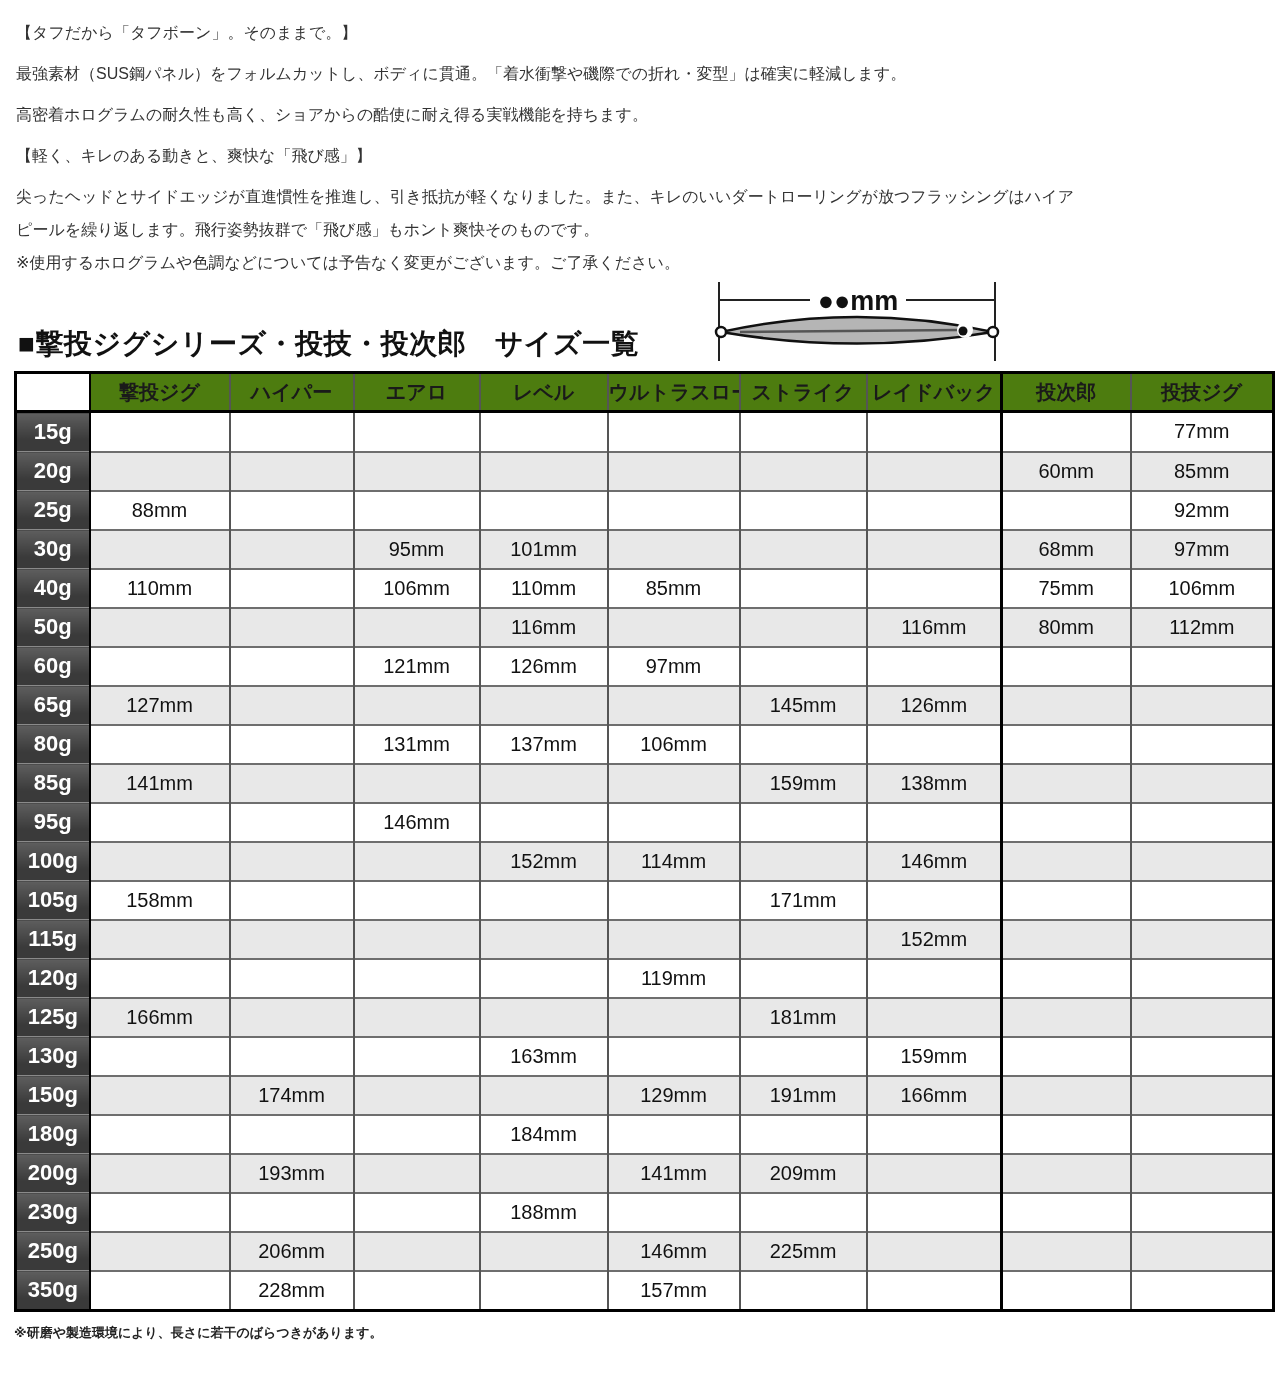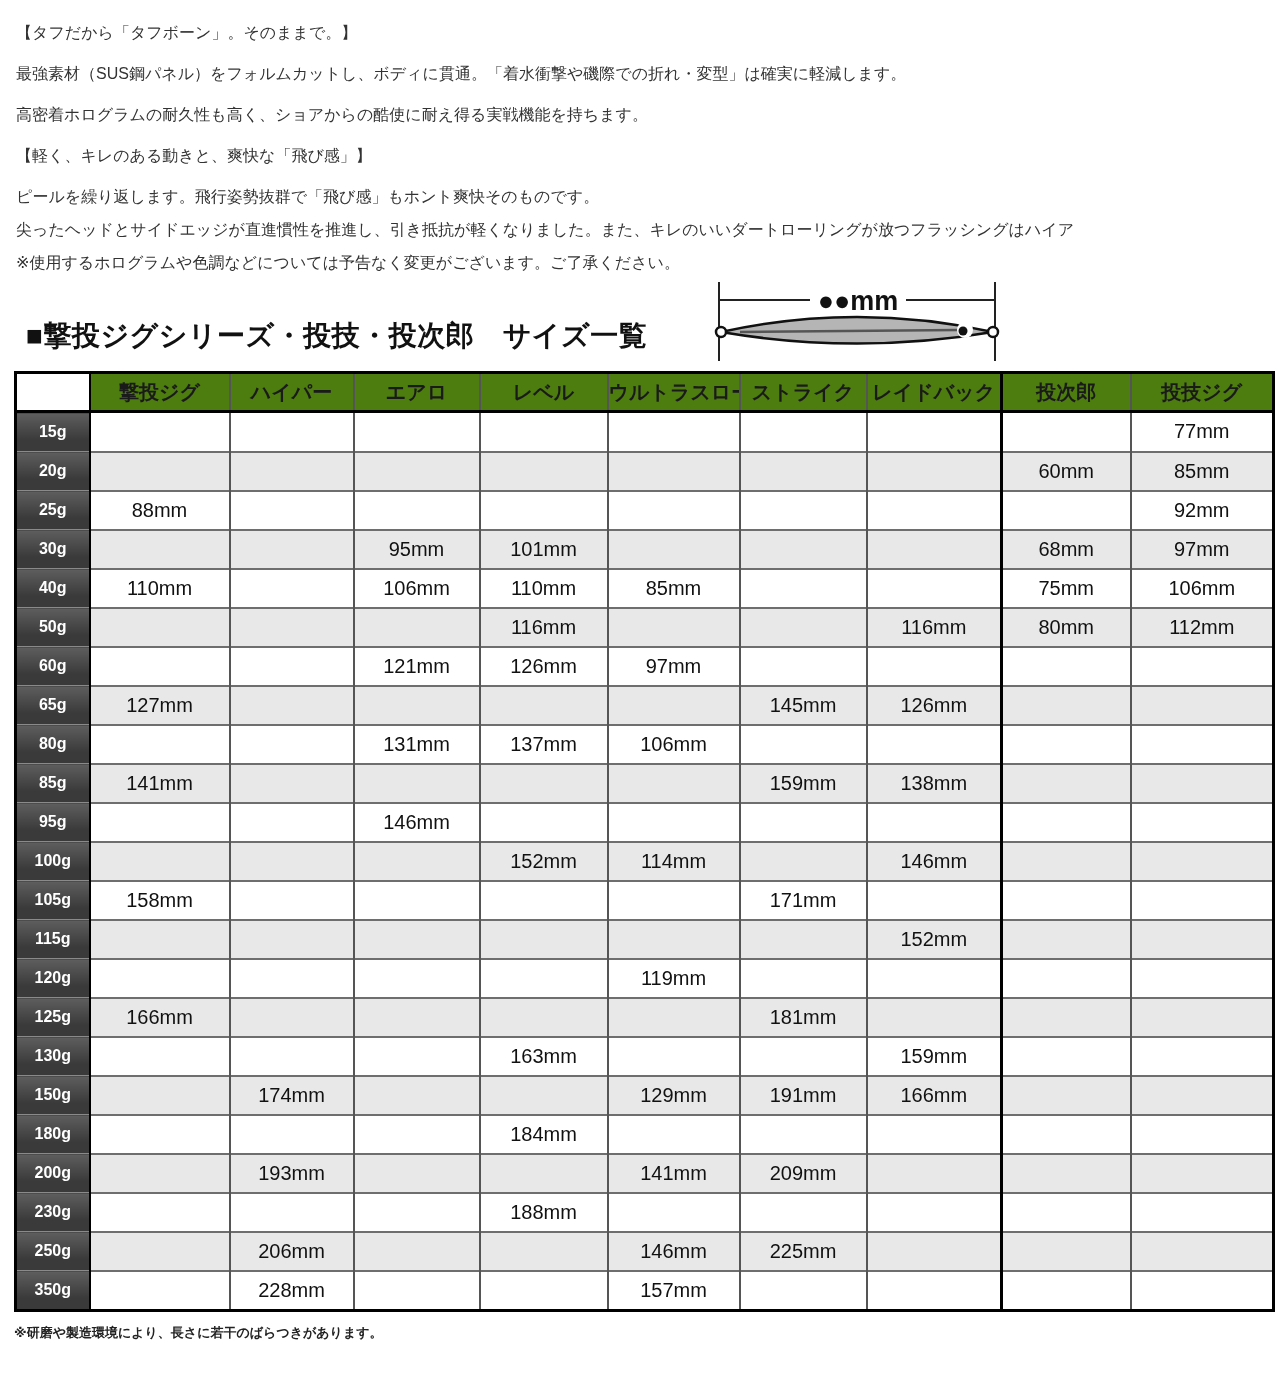--- a/index.html
+++ b/index.html
@@ -17,21 +17,21 @@
     line-height:33px;
     height:33px;
     white-space:nowrap;
     color:#333;
   }
   .intro-line:nth-child(-n+4){margin-bottom:8px;}
 
   
   .heading-row{position:relative;height:92px;}
   .page-title{
-    position:absolute;left:14px;bottom:4px;margin:12px;
+    position:absolute;left:14px;bottom:4px;margin:4px;
     font-size:28px;font-weight:bold;color:#111;
     white-space:nowrap;letter-spacing:0.5px;
   }
   .jig-svg{position:absolute;left:712px;top:0;}
 
   
   table.size-table{
     border-collapse:collapse;
     table-layout:fixed;
     margin-left:14px;
@@ -49,21 +49,21 @@
     border-bottom:3px solid #000;
     border-left:2px solid #555;
   }
   thead th.corner{
     background:#fff;
     border-left:none;
     border-right:2px solid #000;
   }
   tbody th{
     background:linear-gradient(180deg,#5e5e5e 0%,#3a3a3a 70%);
-    color:#fff;font-size:16px;font-weight:bold;
+    color:#fff;font-size:22px;font-weight:bold;
     height:38px;
     border-right:2px solid #000;
     border-top:1px solid #8a8a8a;
   }
   tbody td{
     font-size:20px;color:#111;
     background:#fff;
     border-left:2px solid #555;
     border-top:2px solid #6e6e6e;
   }
@@ -81,22 +81,22 @@
 </head>
 <body>
 
 <div class="page">
 
   <div class="intro">
       <div class="intro-line">【タフだから「タフボーン」。そのままで。】</div>
       <div class="intro-line">最強素材（SUS鋼パネル）をフォルムカットし、ボディに貫通。「着水衝撃や磯際での折れ・変型」は確実に軽減します。</div>
       <div class="intro-line">高密着ホログラムの耐久性も高く、ショアからの酷使に耐え得る実戦機能を持ちます。</div>
       <div class="intro-line">【軽く、キレのある動きと、爽快な「飛び感」】</div>
+      <div class="intro-line">尖ったヘッドとサイドエッジが直進慣性を推進し、引き抵抗が軽くなりました。また、キレのいいダートローリングが放つフラッシングはハイア</div>
       <div class="intro-line">ピールを繰り返します。飛行姿勢抜群で「飛び感」もホント爽快そのものです。</div>
-      <div class="intro-line">尖ったヘッドとサイドエッジが直進慣性を推進し、引き抵抗が軽くなりました。また、キレのいいダートローリングが放つフラッシングはハイア</div>
       <div class="intro-line">※使用するホログラムや色調などについては予告なく変更がございます。ご了承ください。</div>
     </div>
 
   <div class="heading-row">
     <h2 class="page-title">■撃投ジグシリーズ・投技・投次郎　サイズ一覧</h2>
     <svg class="jig-svg" width="290" height="88" viewBox="0 0 290 88" xmlns="http://www.w3.org/2000/svg">
       <line x1="7" y1="3" x2="7" y2="82" stroke="#222" stroke-width="2"></line>
       <line x1="283" y1="3" x2="283" y2="82" stroke="#222" stroke-width="2"></line>
       <line x1="7" y1="21" x2="98" y2="21" stroke="#222" stroke-width="2"></line>
       <line x1="194" y1="21" x2="283" y2="21" stroke="#222" stroke-width="2"></line>

